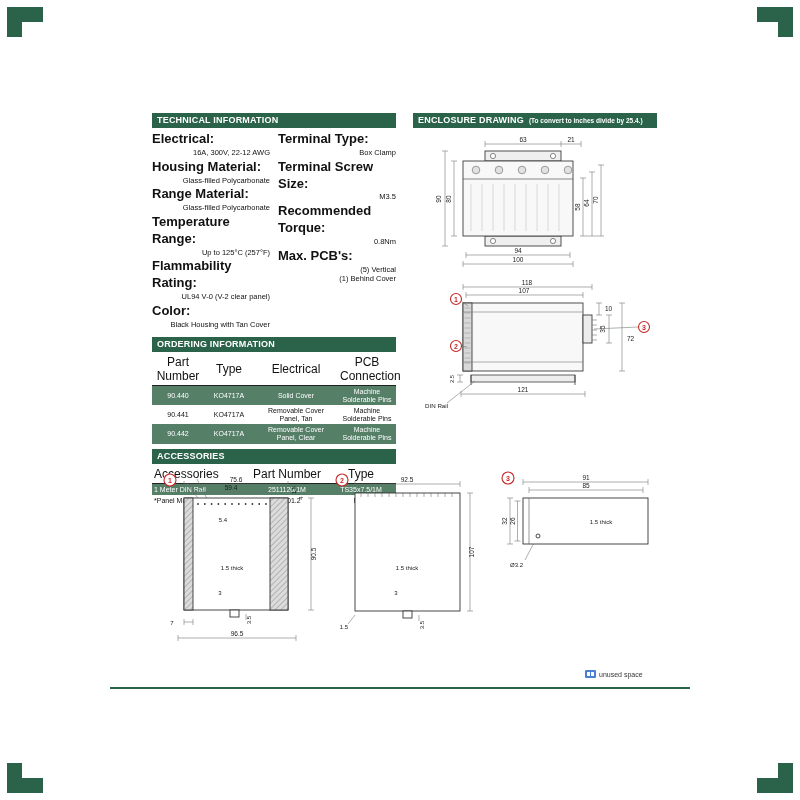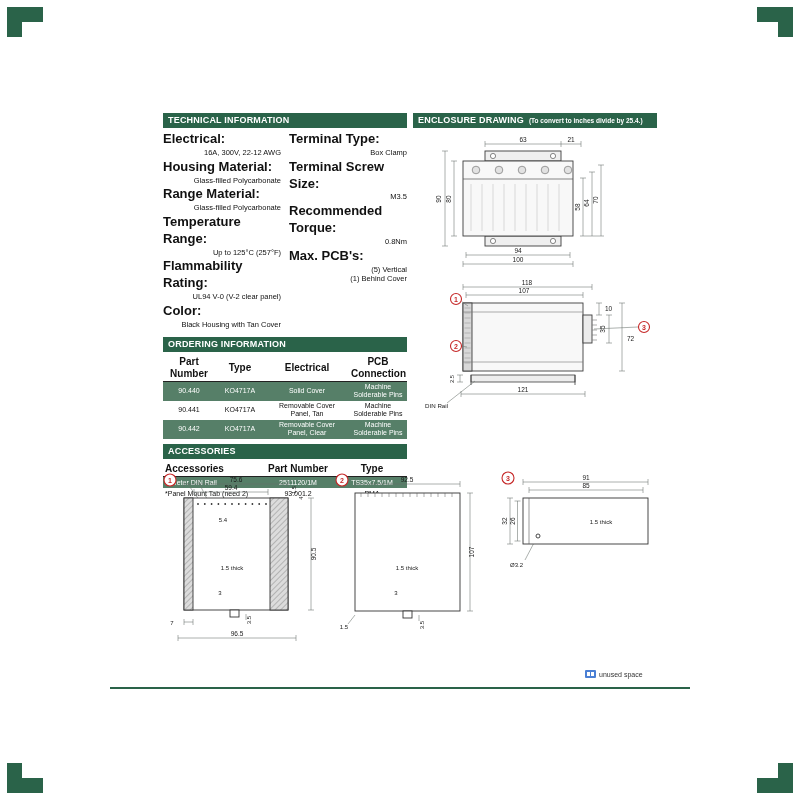--- a/index.html
+++ b/index.html
@@ -6,39 +6,39 @@
   html,body { width:800px; height:800px; background:#fff; font-family:"Liberation Sans", sans-serif; }
   .page { position:absolute; top:0; left:0; width:800px; height:800px; background:#fff; overflow:hidden; }
 
   
   .corner { position:absolute; width:36px; height:30px; }
   .corner.tl { top:7px; left:7px; border-top:15px solid #2a6349; border-left:15px solid #2a6349; }
   .corner.tr { top:7px; right:7px; border-top:15px solid #2a6349; border-right:15px solid #2a6349; }
   .corner.bl { bottom:7px; left:7px; border-bottom:15px solid #2a6349; border-left:15px solid #2a6349; }
   .corner.br { bottom:7px; right:7px; border-bottom:15px solid #2a6349; border-right:15px solid #2a6349; }
 
-  .left-col  { position:absolute; left:163px; top:113px; width:244px; }
+  .left-col  { position:absolute; left:152px; top:113px; width:244px; }
   .right-col { position:absolute; left:413px; top:113px; width:244px; }
   .pcb-section { position:absolute; left:148px; top:452px; width:509px; }
 
   .bar { background:#2a6349; color:#fff; padding:2px 5px 3px; display:flex; align-items:baseline; gap:5px; margin-bottom:3px; }
   .bar-title { font-weight:bold; font-size:9px; letter-spacing:.2px; }
   .bar-sub { font-size:6.5px; font-weight:bold; }
 
   .spec-grid { display:flex; gap:8px; margin:2px 0 6px; }
   .spec-col { flex:1; }
   .spec { margin-bottom:1px; }
   .spec-label { font-weight:bold; font-size:13px; line-height:1.3; color:#111; }
   .spec-value { font-size:7.5px; line-height:1.3; padding-left:9px; white-space:pre-line; color:#111;text-align:right; }
 
   .tbl { width:100%; font-size:7px; margin-bottom:5px; color:#111; }
   .trow { display:grid; align-items:center; text-align:center; }
   .ord .trow { grid-template-columns:52px 50px 84px 58px; }
   .acc .trow { grid-template-columns:96px 78px 70px; }
-  .thead { font-weight:bold; font-size:10px; border-bottom:1px solid #222; }
+  .thead { font-weight:normal; font-size:12px; border-bottom:1px solid #222; }
   .trow.green { background:#567f68; color:#fff; }
   .cell { padding:1.5px 2px; white-space:pre-line; line-height:1.15; }
   .acc .cell:first-child, .acc .thead .cell:first-child { text-align:left; }
 
   .drawing { display:block; margin-top:2px; }
   svg text { font-family:"Liberation Sans", sans-serif; }
 
   .drawings { position:relative; height:212px; margin-top:4px; }
   .drawings svg { position:absolute; top:12px; }
   #pcb1 { left:8px; }

